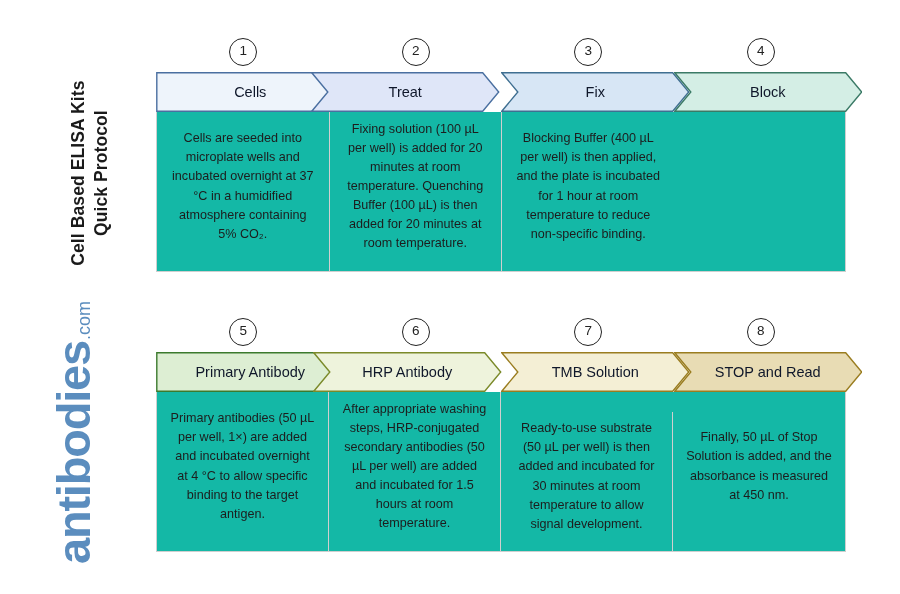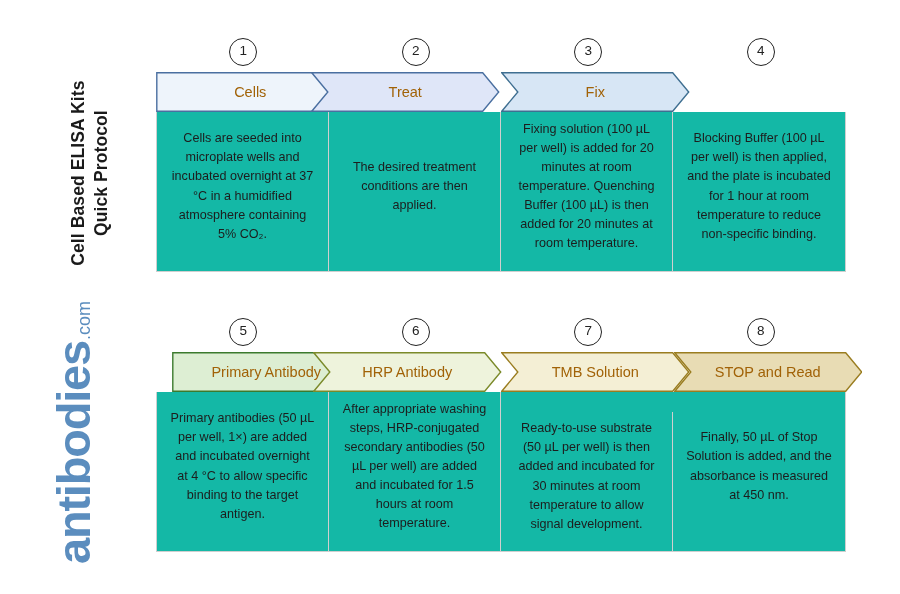--- a/index.html
+++ b/index.html
@@ -72,21 +72,21 @@
     color:#222;
   }
 
   
   .chev-band{ position:relative; height:40px; }
   .chev{
     position:absolute; top:0; height:40px;
     display:flex;align-items:center;justify-content:center;
     box-sizing:border-box;
     font-size:14.5px;
-    color:#a16207;
+    color:#0f172a;
   }
   .chev span{ position:relative; z-index:2; padding:0 10px;}
   .chev .shape{
     position:absolute;inset:0;
     z-index:1;
   }
 
   
   .desc-strip{
     position:relative;
@@ -142,46 +142,49 @@
           <path d="M0.8,0.8 L171.7,0.8 L187.7,20 L171.7,39.2 L0.8,39.2 L16.8,20 Z" fill="#dfe6f8" stroke="#4a6fa0" stroke-width="1.4" stroke-linejoin="miter"></path>
         </svg>
         <span>Treat</span>
       </div>
       <div class="chev" style="left: 345px; width: 188.5px; z-index: 3;">
         <svg class="shape" viewBox="0 0 188.5 40" preserveAspectRatio="none" width="188.5" height="40">
           <path d="M0.8,0.8 L171.7,0.8 L187.7,20 L171.7,39.2 L0.8,39.2 L16.8,20 Z" fill="#d7e6f5" stroke="#3f6f91" stroke-width="1.4" stroke-linejoin="miter"></path>
         </svg>
         <span>Fix</span>
       </div>
+      <div class="chev" style="left: 517.5px; width: 188.5px; z-index: 4;">
+        <svg class="shape" viewBox="0 0 188.5 40" preserveAspectRatio="none" width="188.5" height="40">
+          <path d="M0.8,0.8 L171.7,0.8 L187.7,20 L171.7,39.2 L0.8,39.2 L16.8,20 Z" fill="#d4eee5" stroke="#3b7a66" stroke-width="1.4" stroke-linejoin="miter"></path>
+        </svg>
+        <span>Block</span>
+      </div>
     </div>
   <div class="desc-strip">
       <div class="desc-cell" style="width: 172.5px;">
         <p>Cells are seeded into microplate wells and incubated overnight at 37 °C in a humidified atmosphere containing 5% CO₂.</p>
-      </div>
-      <div class="desc-cell" style="width: 172.5px;">
-        <p>The desired treatment conditions are then applied.</p>
       </div>
       <div class="desc-cell" style="width: 172.5px; justify-content: center;">
         <p>Fixing solution (100 µL per well) is added for 20 minutes at room temperature. Quenching Buffer (100 µL) is then added for 20 minutes at room temperature.</p>
       </div>
       <div class="desc-cell" style="width: 172.5px;">
-        <p>Blocking Buffer (100 µL per well) is then applied, and the plate is incubated for 1 hour at room temperature to reduce non-specific binding.</p>
+        <p>Blocking Buffer (400 µL per well) is then applied, and the plate is incubated for 1 hour at room temperature to reduce non-specific binding.</p>
       </div>
     </div>
 </div>
 
 <div class="flow-row" id="flow-row-2">
   <div class="badge-strip">
       <div class="step-badge" style="left: 73.25px;">5</div>
       <div class="step-badge" style="left: 245.75px;">6</div>
       <div class="step-badge" style="left: 418.25px;">7</div>
       <div class="step-badge" style="left: 590.75px;">8</div>
     </div>
   <div class="chev-band" style="width: 706px;">
-      <div class="chev" style="left: 16px; width: 188.5px; z-index: 1;">
+      <div class="chev" style="left: 0px; width: 188.5px; z-index: 1;">
         <svg class="shape" viewBox="0 0 188.5 40" preserveAspectRatio="none" width="188.5" height="40">
           <path d="M0.8,0.8 L171.7,0.8 L187.7,20 L171.7,39.2 L0.8,39.2 Z" fill="#ddeed3" stroke="#3c7a2e" stroke-width="1.4" stroke-linejoin="miter"></path>
         </svg>
         <span>Primary Antibody</span>
       </div>
       <div class="chev" style="left: 157px; width: 188.5px; z-index: 2;">
         <svg class="shape" viewBox="0 0 188.5 40" preserveAspectRatio="none" width="188.5" height="40">
           <path d="M0.8,0.8 L171.7,0.8 L187.7,20 L171.7,39.2 L0.8,39.2 L16.8,20 Z" fill="#eef3dc" stroke="#7b8a2a" stroke-width="1.4" stroke-linejoin="miter"></path>
         </svg>
         <span>HRP Antibody</span>

